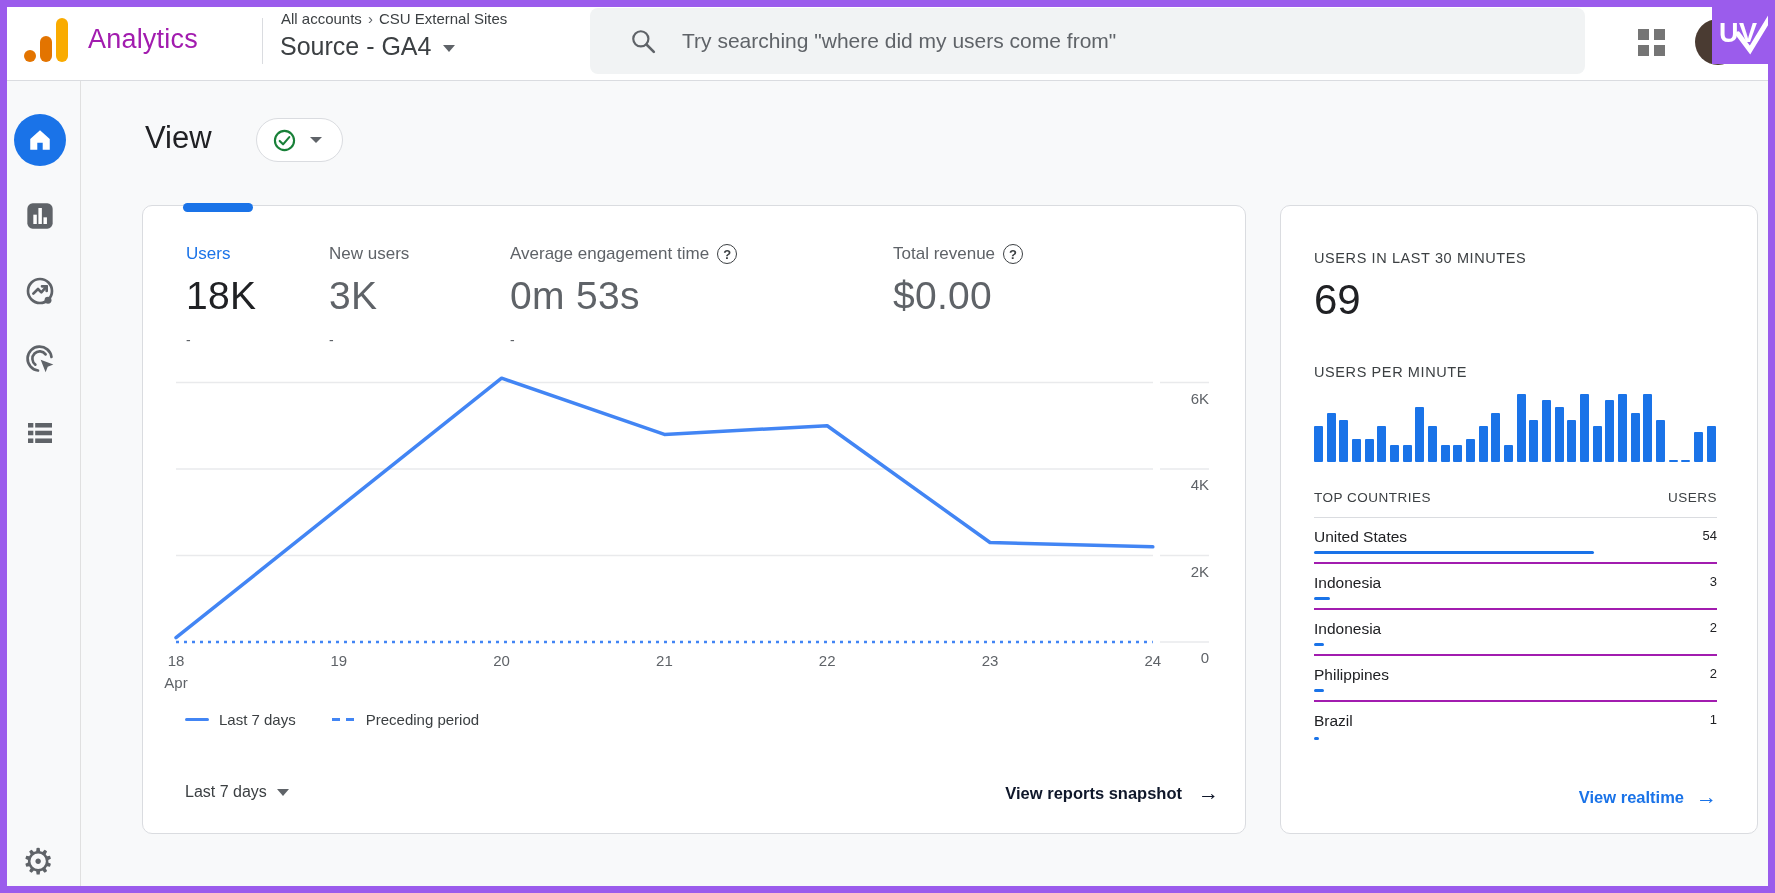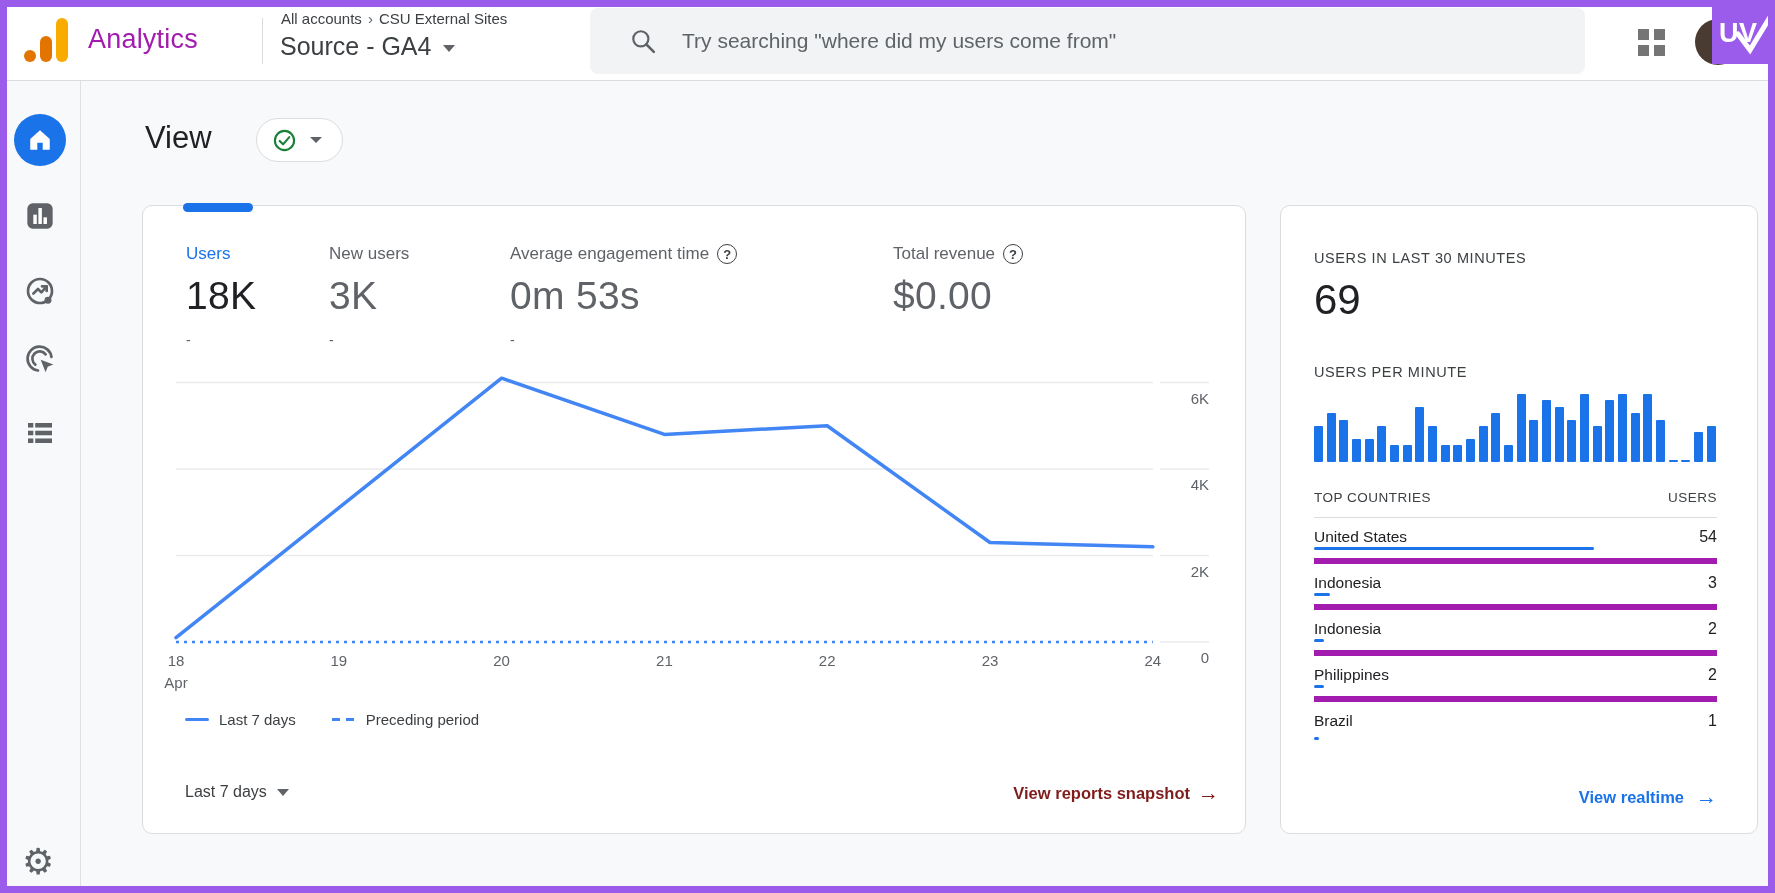--- a/index.html
+++ b/index.html
@@ -60,35 +60,35 @@
   .series-dashed { fill:none; stroke:#4285f4; stroke-width:2.6; stroke-dasharray:3 5; }
 
   .legend { position:absolute; left:42px; top:505px; display:flex; align-items:center; gap:36px; font-size:15px; color:#3c4043; }
   .legend-item { display:flex; align-items:center; gap:10px; }
   .legend-line { width:24px; height:3px; background:#4285f4; border-radius:2px; }
   .legend-dash { width:24px; height:3px; background:repeating-linear-gradient(90deg,#4285f4 0 8px,transparent 8px 14px); }
 
   .card-footer { position:absolute; left:0; right:0; bottom:18px; height:40px; }
   .range-btn { position:absolute; left:42px; top:8px; font-size:16px; color:#3c4043; cursor:pointer; }
   .range-btn .caret { margin-left:10px; }
-  .snapshot-link { position:absolute; right:26px; top:6px; font-size:16.5px; font-weight:bold; color:#7f1d1d; cursor:pointer; display:flex; align-items:center; gap:8px; }
+  .snapshot-link { position:absolute; right:26px; top:6px; font-size:16.5px; font-weight:bold; color:#0f172a; cursor:pointer; display:flex; align-items:center; gap:16px; }
   .arrow-glyph { font-size:21px; font-weight:normal; }
 
   
   .rt-heading { position:absolute; left:33px; top:44px; font-size:14.5px; color:#3c4043; letter-spacing:0.6px; }
   .rt-count { position:absolute; left:33px; top:70px; font-size:42px; color:#202124; }
   .rt-permin { position:absolute; left:33px; top:158px; font-size:14.5px; color:#3c4043; letter-spacing:0.6px; }
   .rt-bars { position:absolute; left:33px; top:186px; width:402px; height:70px; display:flex; align-items:flex-end; justify-content:space-between; }
   .rt-bar { width:9px; background:#1a73e8; border-radius:1px; }
   .tc-header { position:absolute; left:33px; top:284px; right:40px; display:flex; justify-content:space-between; font-size:13.5px; color:#3c4043; letter-spacing:0.5px; padding-bottom:12px; border-bottom:1px solid #dadce0; }
   .tc-rows { position:absolute; left:33px; top:312px; right:40px; }
-  .tc-row { position:relative; height:46px; border-bottom:6px solid #a21caf; }
+  .tc-row { position:relative; height:46px; border-bottom:2px solid #a21caf; }
   .tc-row:last-child { border-bottom:none;text-decoration:underline; }
   .tc-name { position:absolute; left:0; top:10px; font-size:15.5px; color:#202124; }
-  .tc-users { position:absolute; right:0; top:10px; font-size:16px; color:#202124; }
+  .tc-users { position:absolute; right:0; top:10px; font-size:13px; color:#202124; }
   .tc-bar { position:absolute; left:0; bottom:8px; height:3px; background:#1a73e8; border-radius:2px; }
   .rt-link { position:absolute; right:40px; bottom:24px; font-size:16.5px; font-weight:bold; color:#1a73e8; cursor:pointer; display:flex; align-items:center; gap:12px; }
 
   .gear { position:absolute; left:22px; bottom:10px; font-size:36px; color:#5f6368; cursor:pointer; }
 </style>
 </head>
 <body>
 
 <div class="frame">
 

